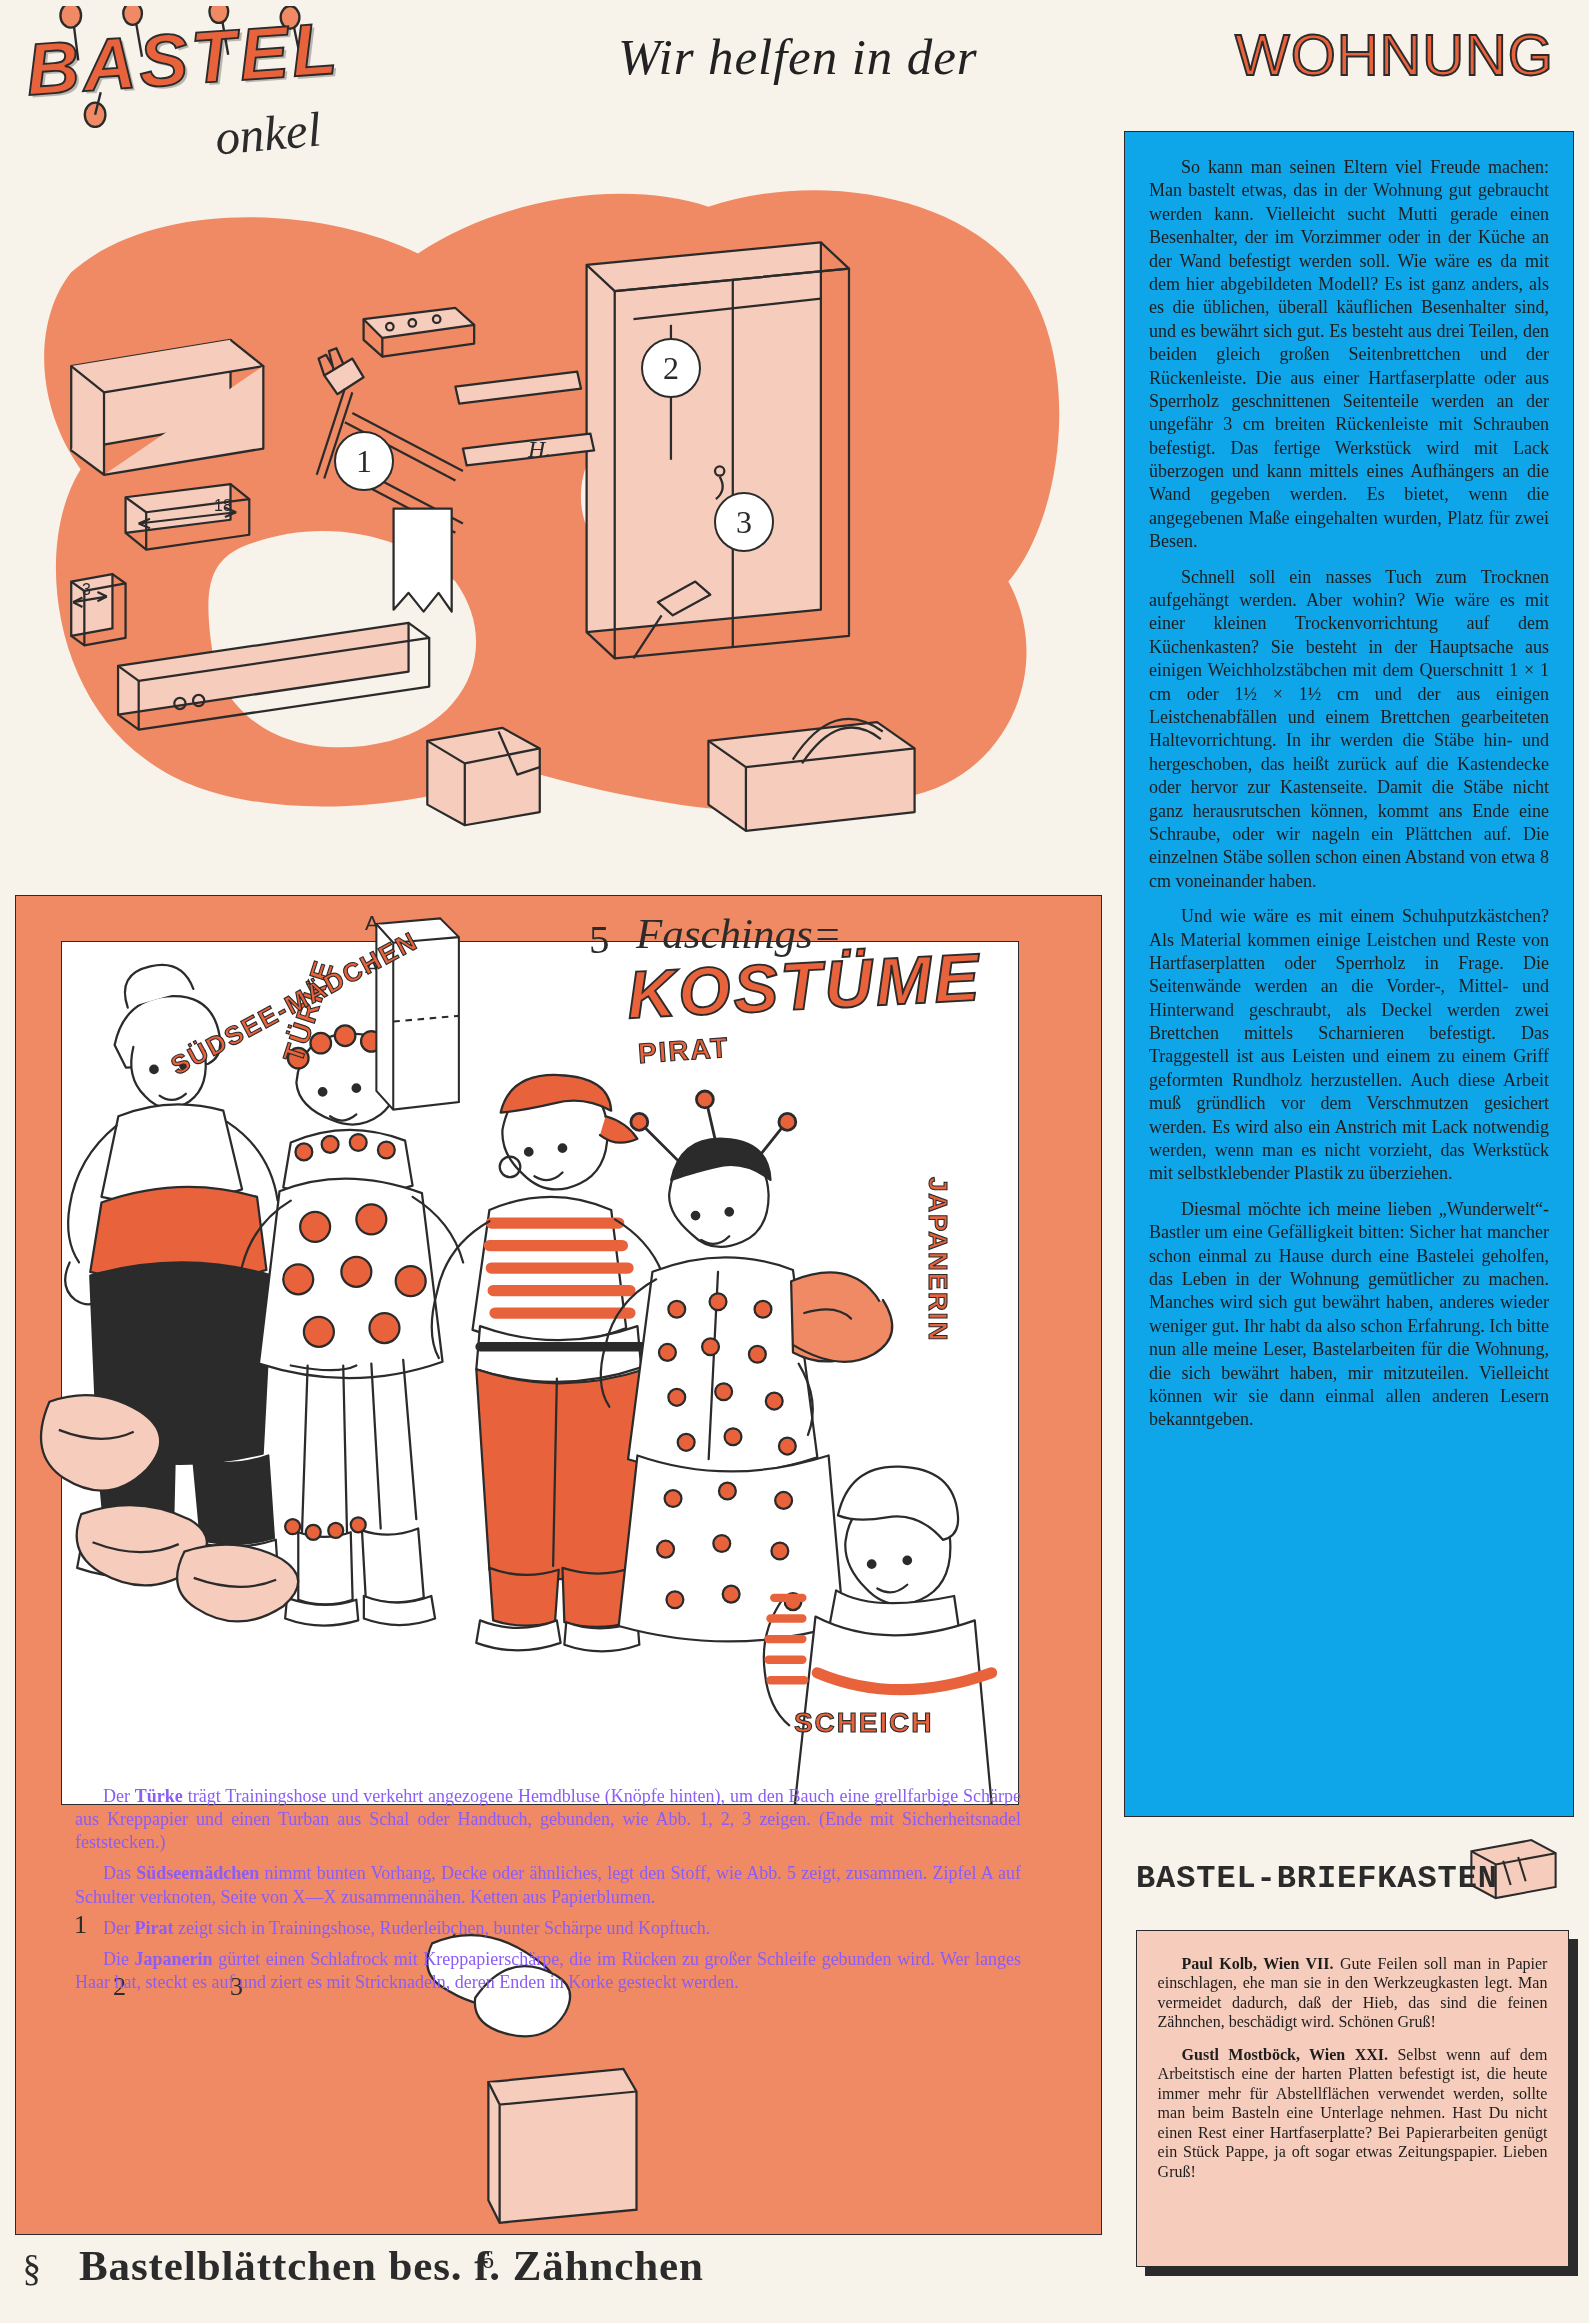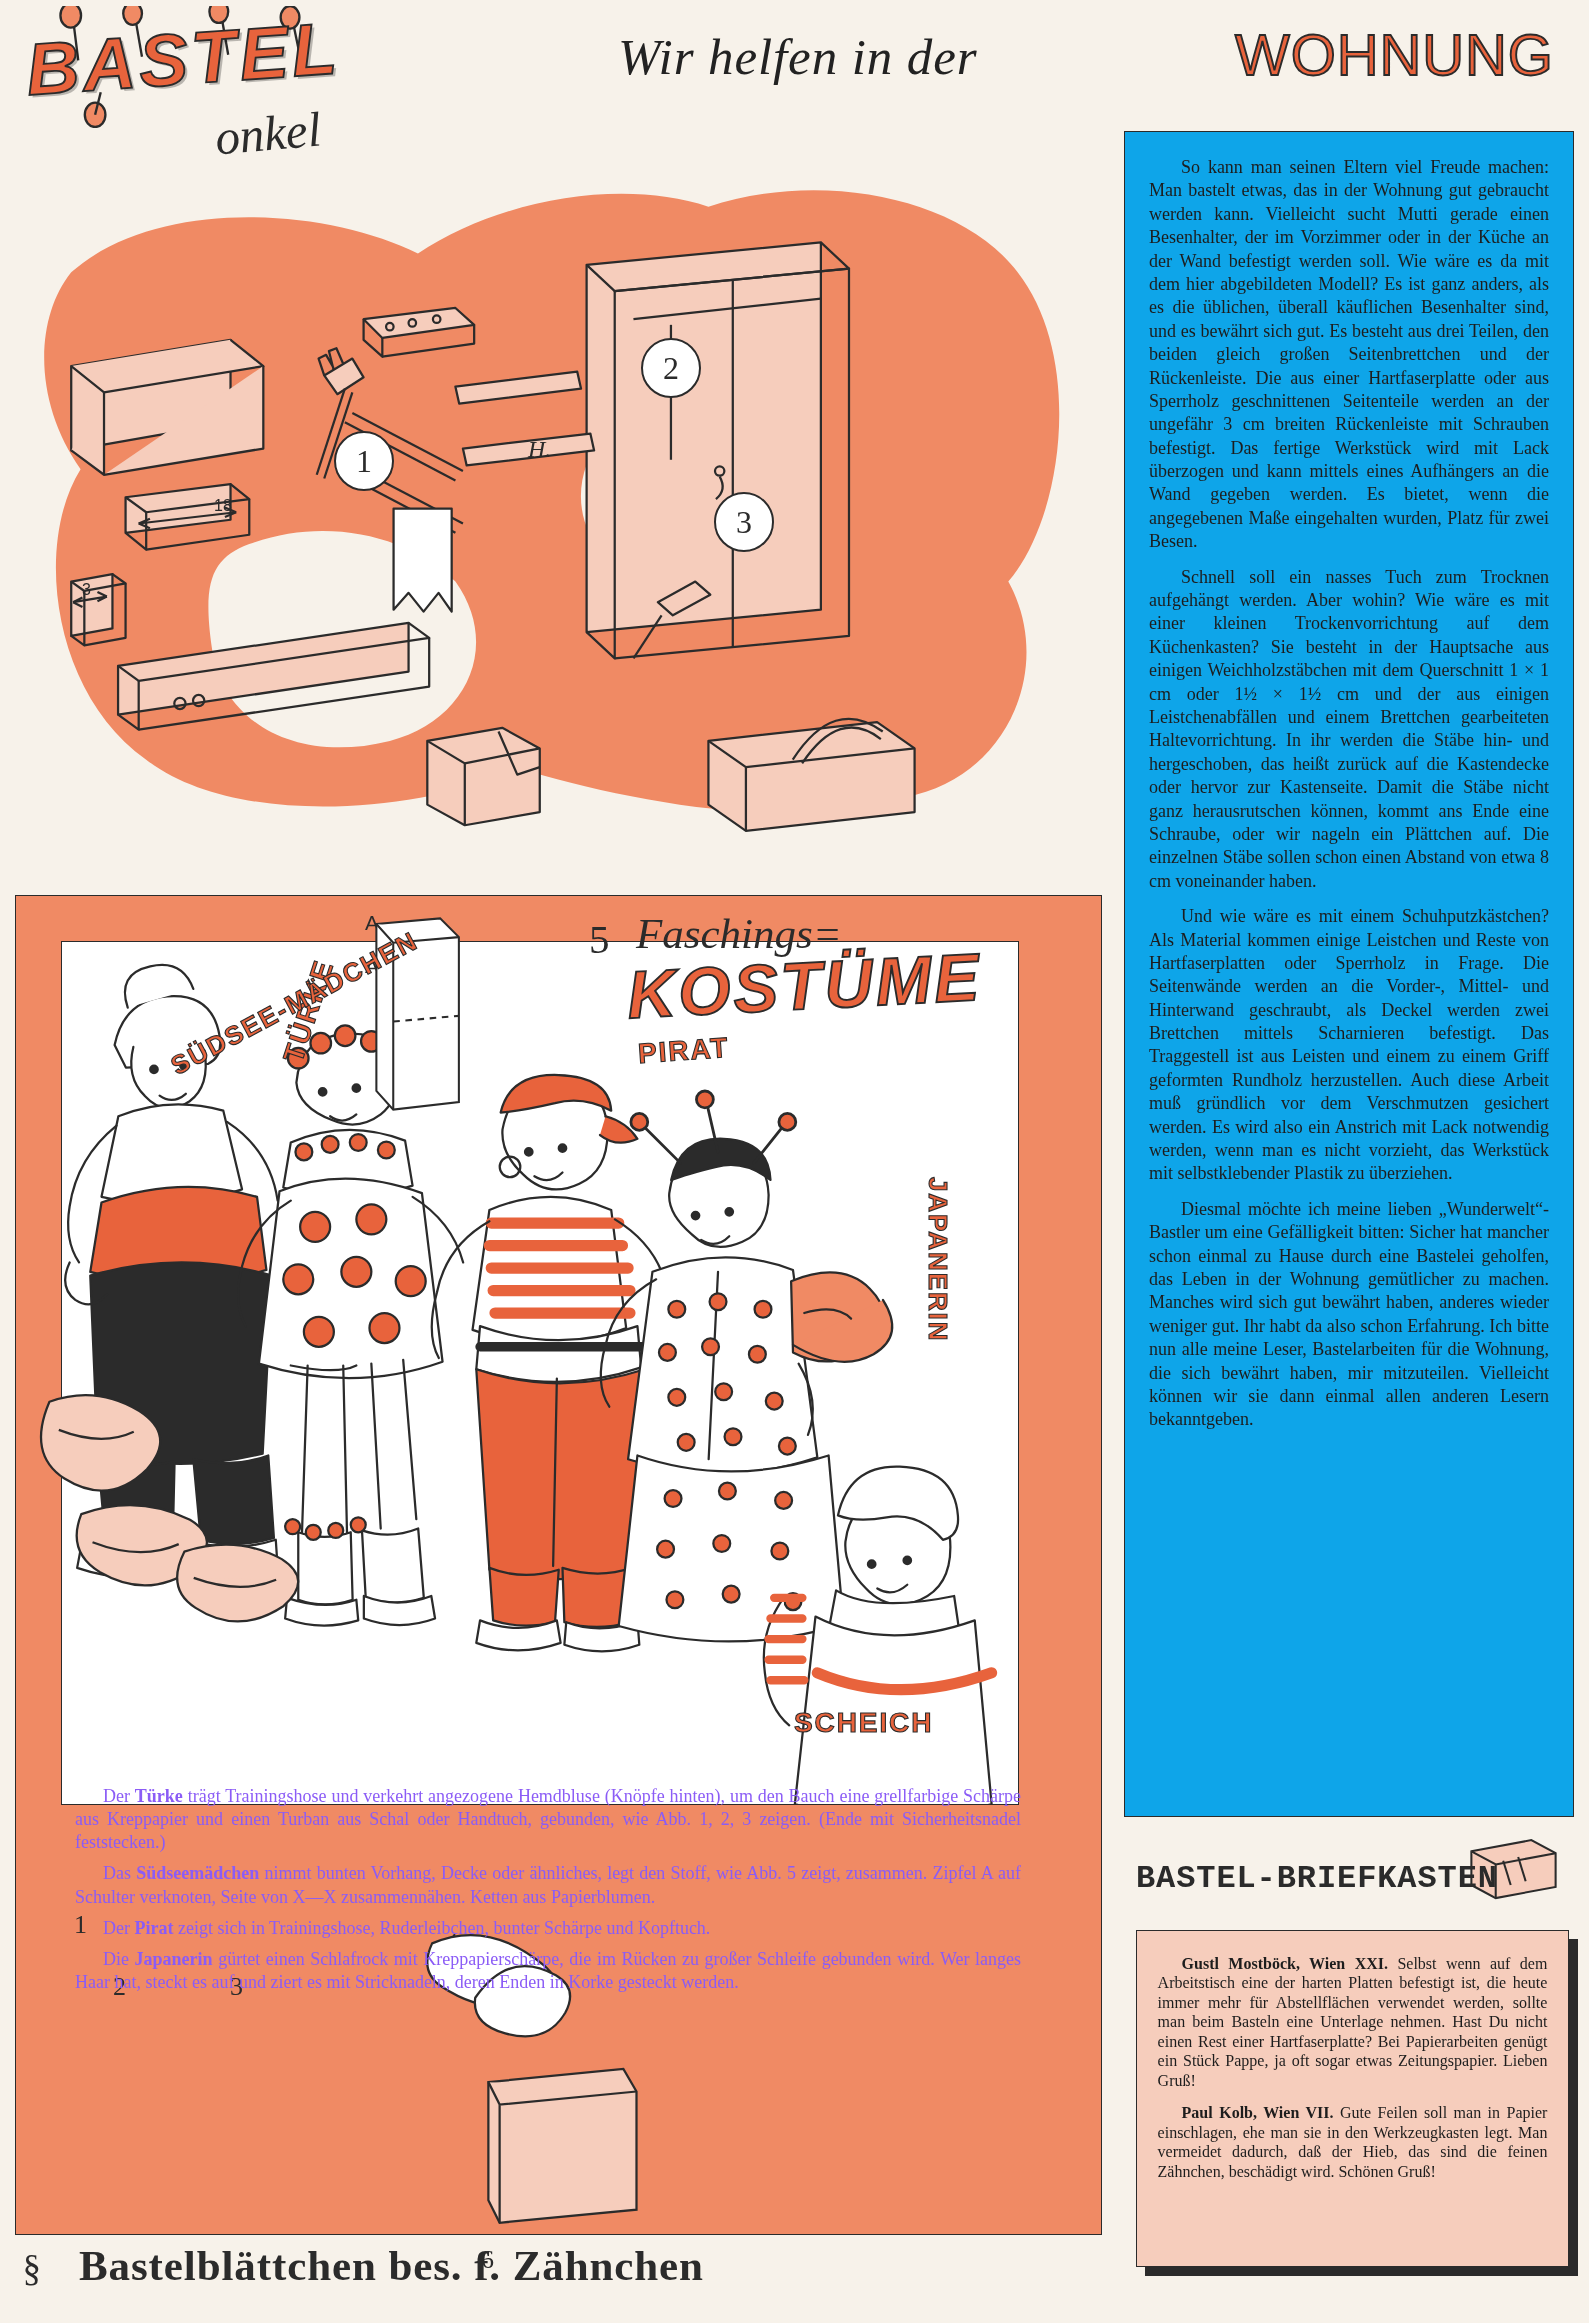--- a/index.html
+++ b/index.html
@@ -532,21 +532,21 @@
     <g fill="#f6cdbc" stroke="#2b2b2b" stroke-width="2.2">
       <path d="M10,26 L74,14 L100,28 L100,64 L36,76 L10,62 Z"></path>
       <path d="M36,76 L36,40 L10,26 M36,40 L100,28"></path>
       <path d="M44,36 L52,62"></path>
       <path d="M60,32 L68,58"></path>
     </g>
   </svg>
   <div class="brief-title">BASTEL-BRIEFKASTEN</div>
   <div class="brief-shadow"></div>
   <div class="brief-box">
+    <p><b>Paul Kolb, Wien VII.</b> Gute Feilen soll man in Papier einschlagen, ehe man sie in den Werkzeugkasten legt. Man vermeidet dadurch, daß der Hieb, das sind die feinen Zähnchen, beschädigt wird. Schönen Gruß!</p>
     <p><b>Gustl Mostböck, Wien XXI.</b> Selbst wenn auf dem Arbeitstisch eine der harten Platten befestigt ist, die heute immer mehr für Abstellflächen verwendet werden, sollte man beim Basteln eine Unterlage nehmen. Hast Du nicht einen Rest einer Hartfaserplatte? Bei Papierarbeiten genügt ein Stück Pappe, ja oft sogar etwas Zeitungspapier. Lieben Gruß!</p>
-    <p><b>Paul Kolb, Wien VII.</b> Gute Feilen soll man in Papier einschlagen, ehe man sie in den Werkzeugkasten legt. Man vermeidet dadurch, daß der Hieb, das sind die feinen Zähnchen, beschädigt wird. Schönen Gruß!</p>
   </div>
 
   <div class="footer-sm">§</div>
   <div class="footer-title">Bastelblättchen bes. f. Zähnchen</div>
 
 </div>
 
 
 </body></html>

